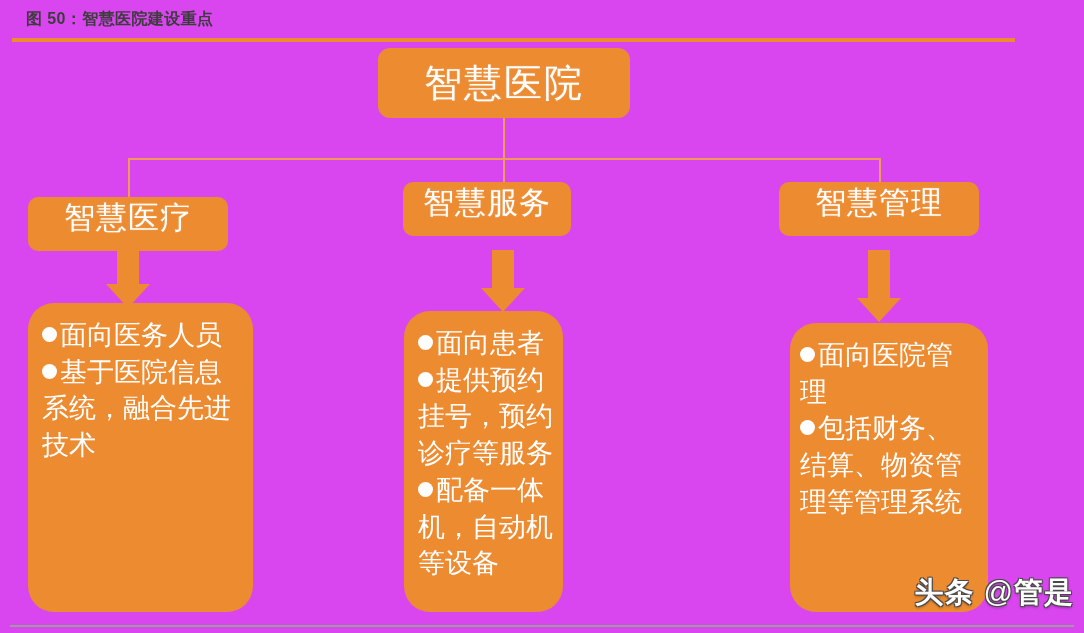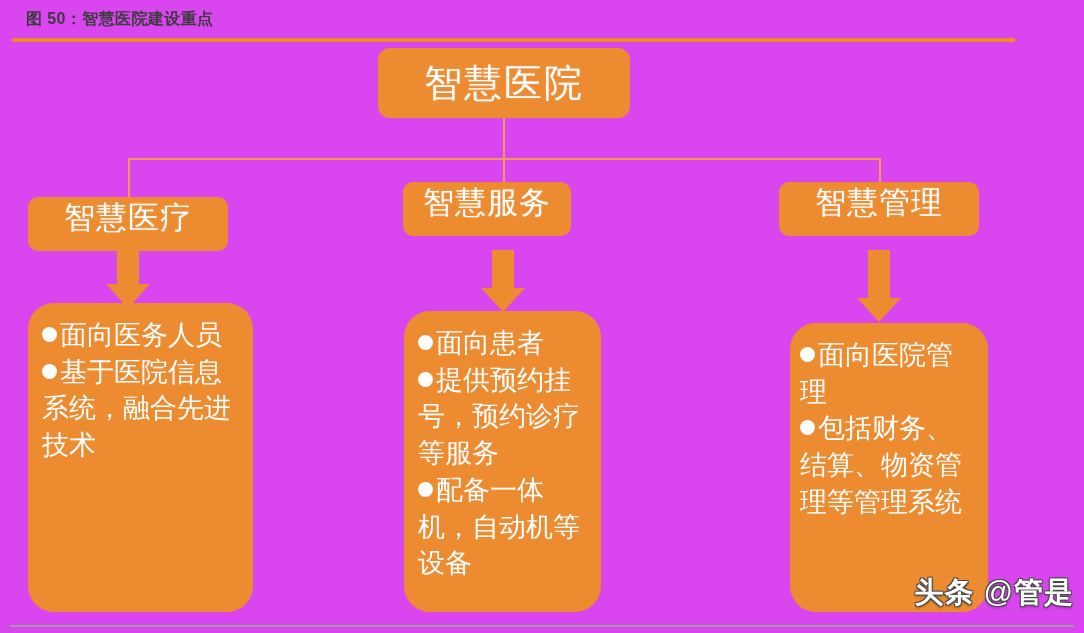--- a/index.html
+++ b/index.html
@@ -186,21 +186,21 @@
     <span>智慧管理</span>
   </div>
 
   <div class="node node-leaf" style="left:28px; top:303px; width:225px; height:309px;">
     <div class="leaf-list">
       <span class="leaf-item"><span class="bullet-dot"></span><span>面向医务人员</span></span>
       <span class="leaf-item"><span class="bullet-dot"></span><span>基于医院信息系统，融合先进技术</span></span>
     </div>
   </div>
 
-  <div class="node node-leaf" style="left:404px; top:311px; width:197px; height:301px;">
+  <div class="node node-leaf" style="left:404px; top:311px; width:159px; height:301px;">
     <div class="leaf-list">
       <span class="leaf-item"><span class="bullet-dot"></span><span>面向患者</span></span>
       <span class="leaf-item"><span class="bullet-dot"></span><span>提供预约挂号，预约诊疗等服务</span></span>
       <span class="leaf-item"><span class="bullet-dot"></span><span>配备一体机，自动机等设备</span></span>
     </div>
   </div>
 
   <div class="node node-leaf" style="left:790px; top:323px; width:198px; height:289px;padding-left:10px;">
     <div class="leaf-list">
       <span class="leaf-item"><span class="bullet-dot"></span><span>面向医院管理</span></span>

